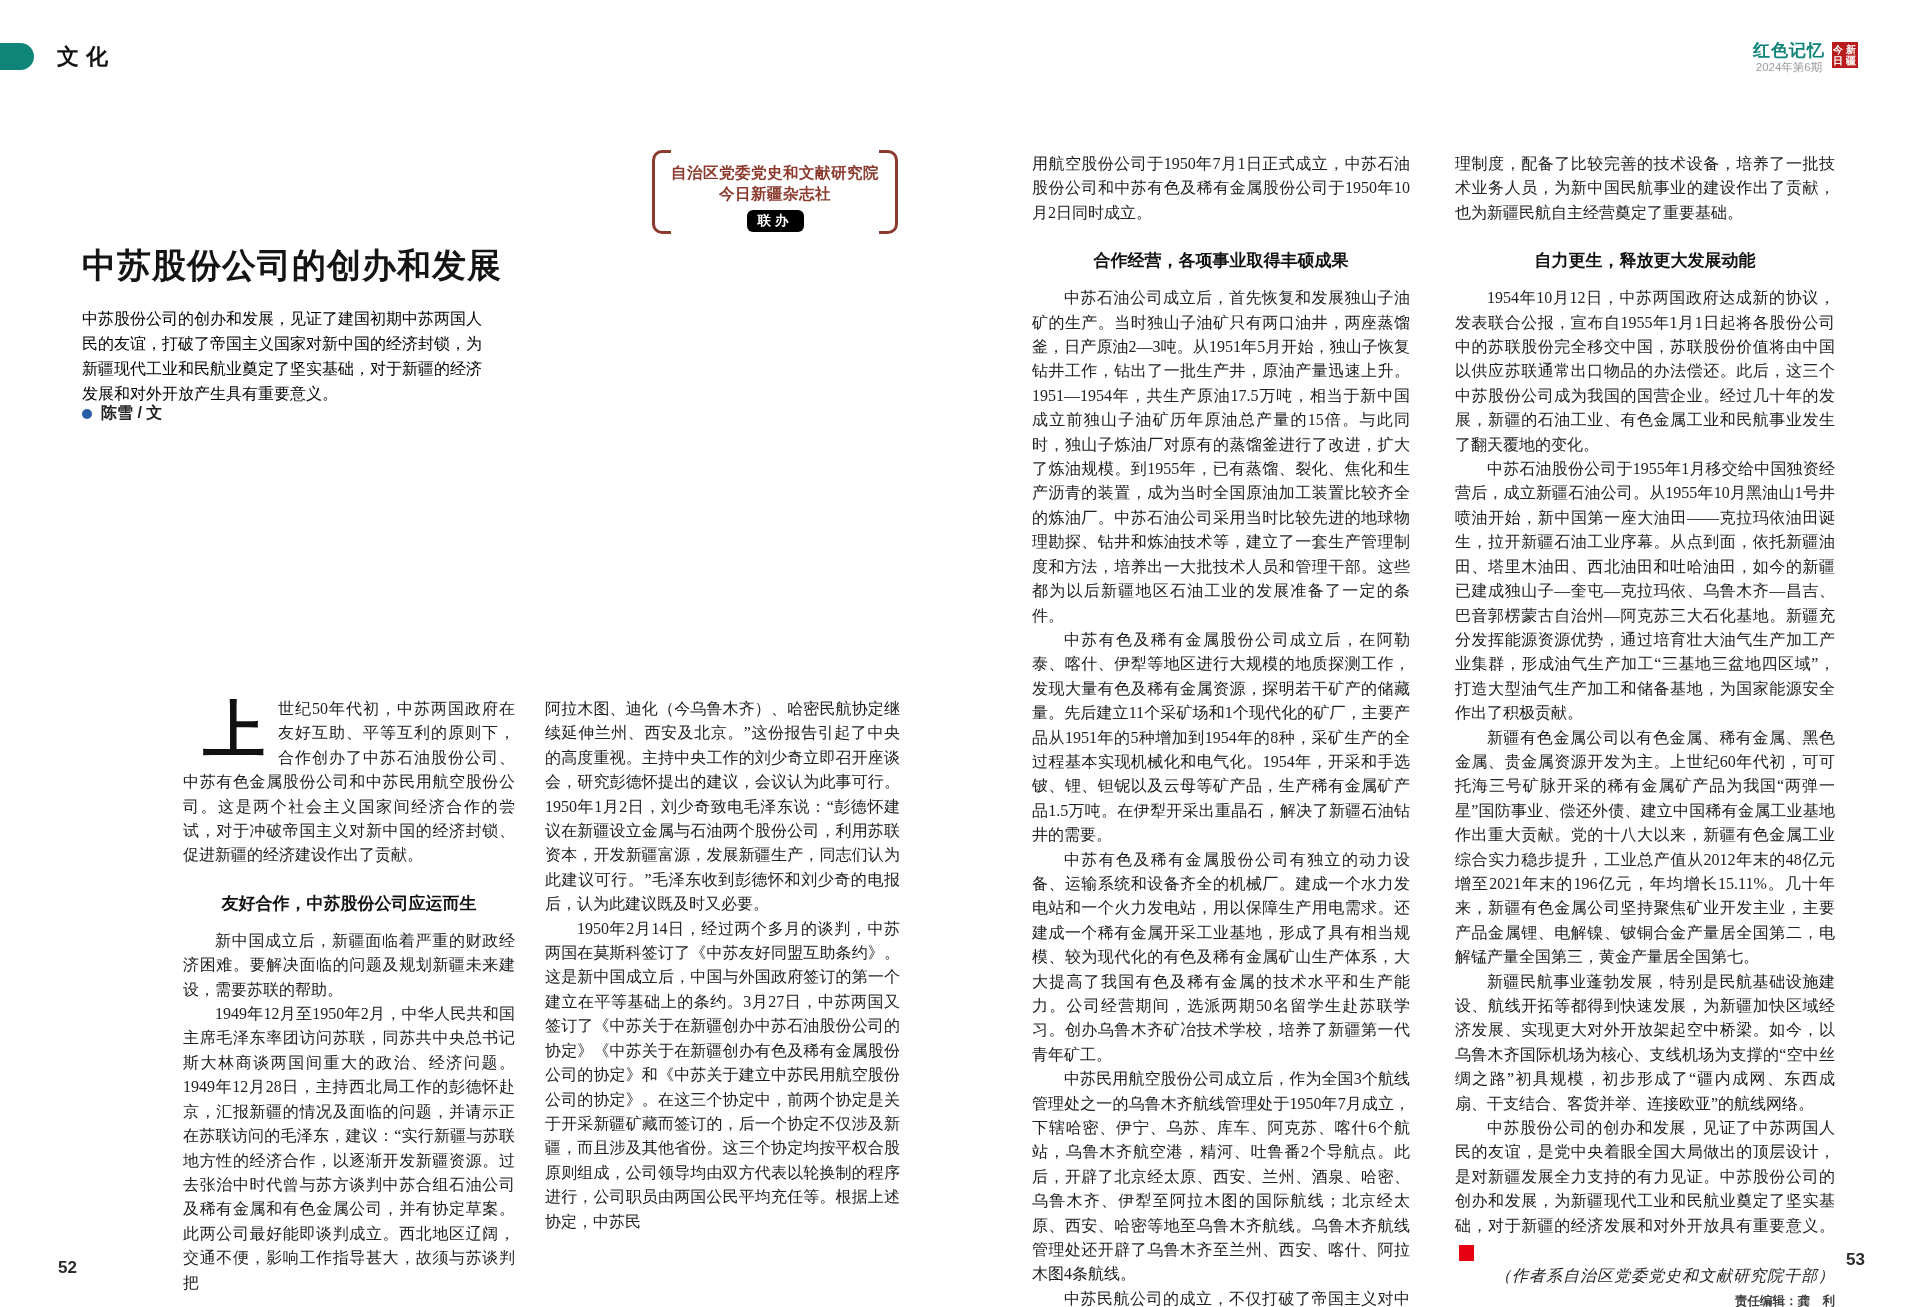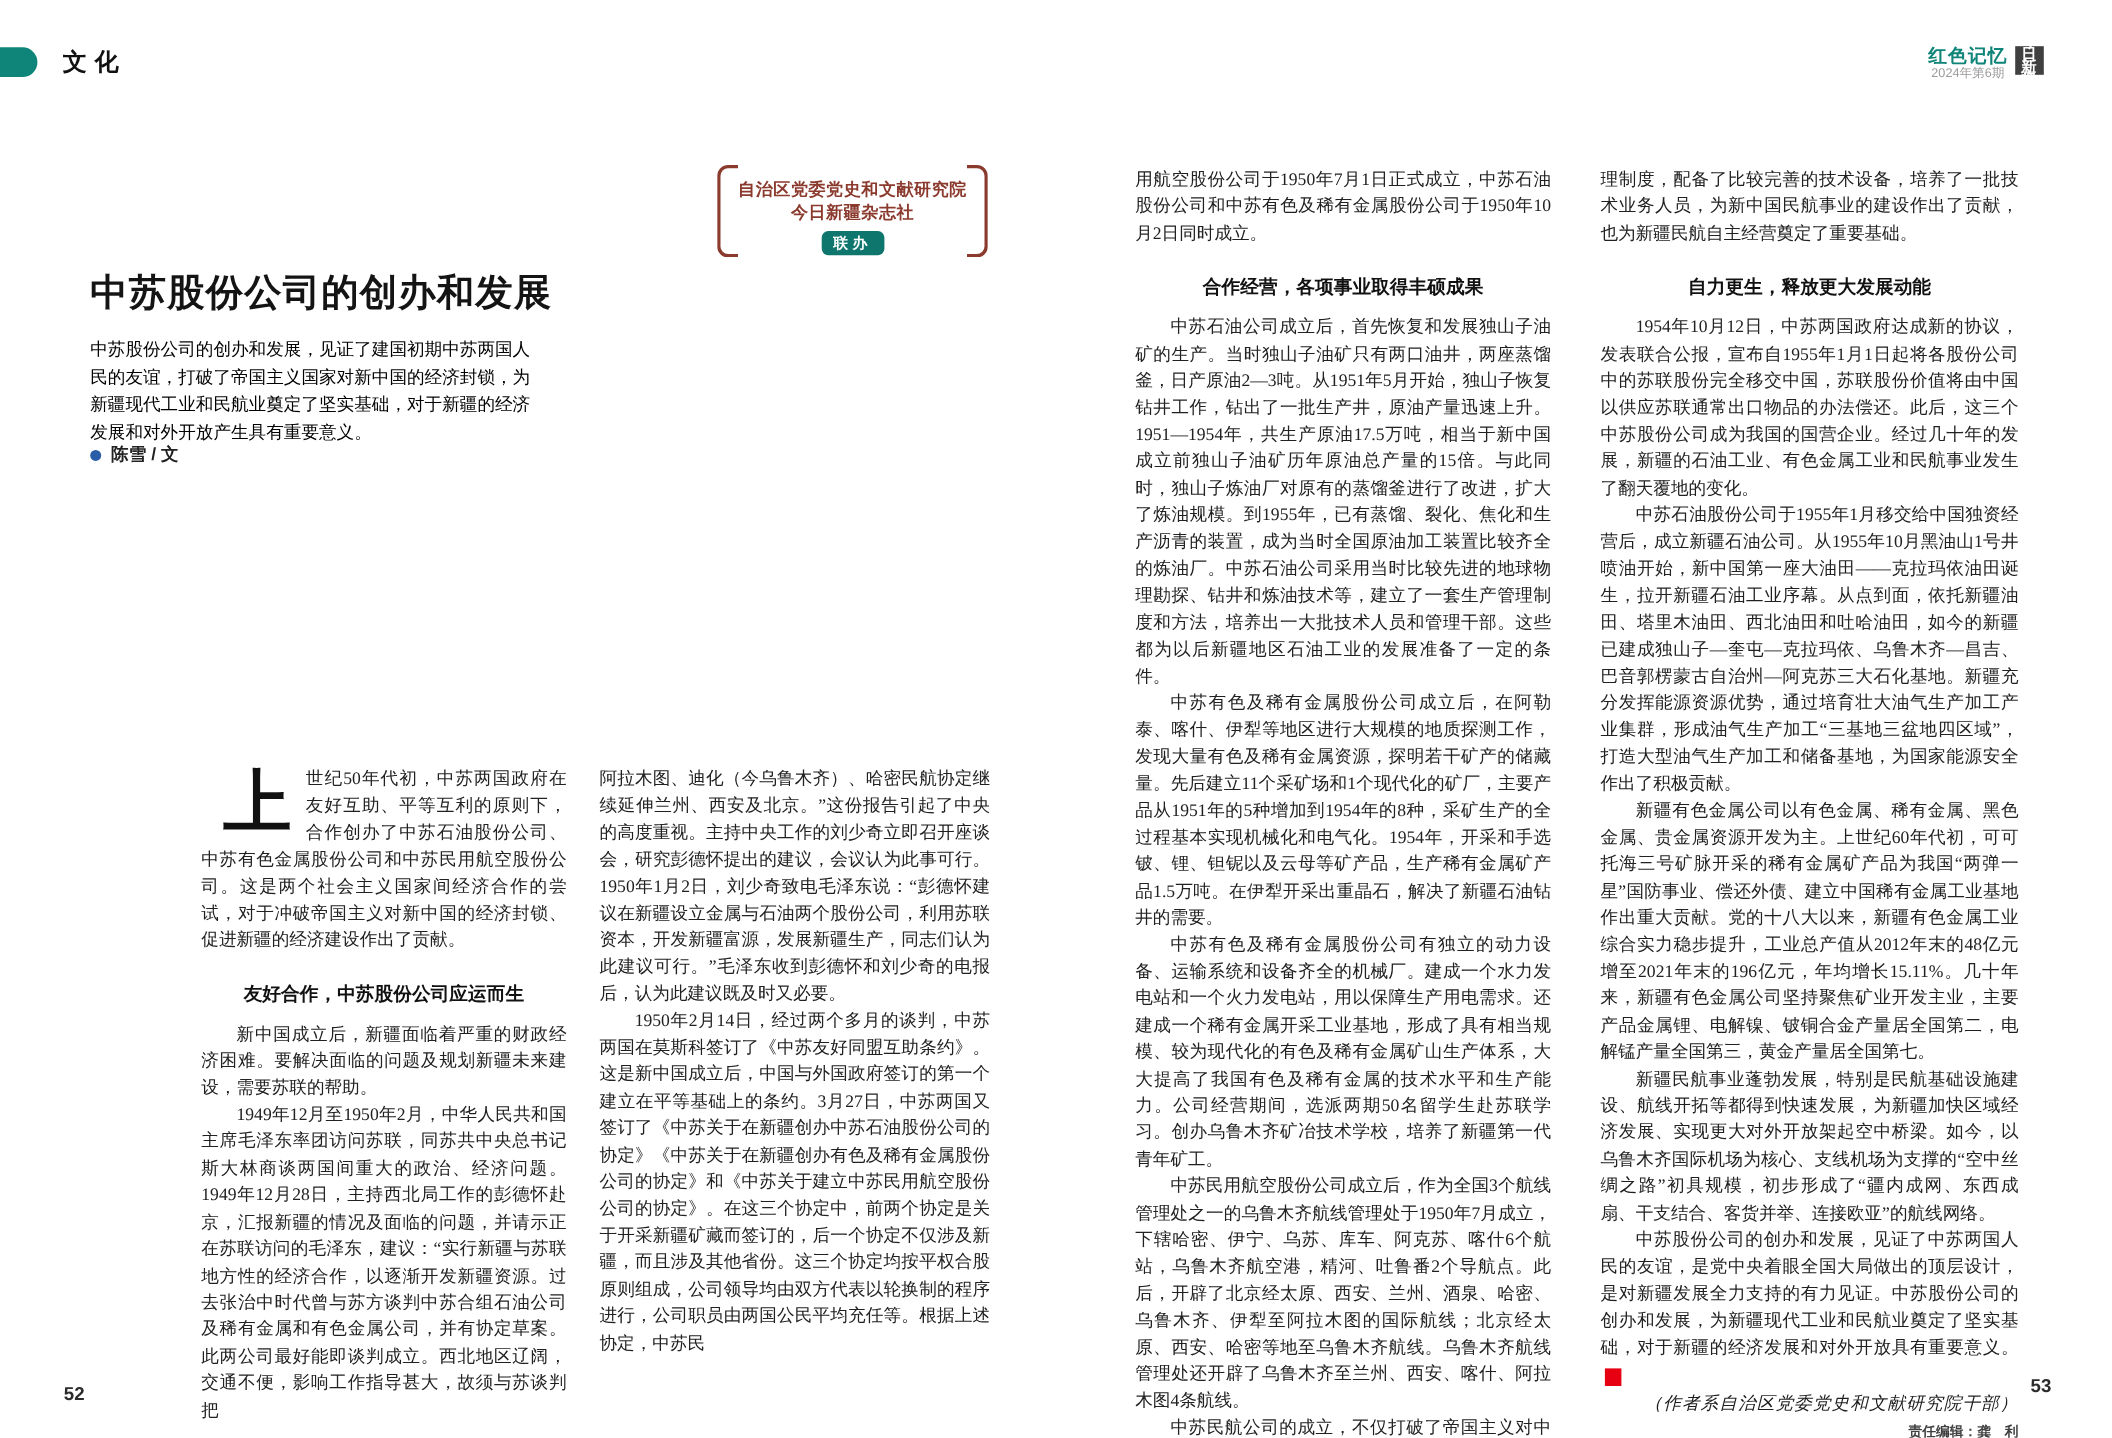--- a/index.html
+++ b/index.html
@@ -11,35 +11,35 @@
   .abs{position:absolute;}
 
   
   .corner-tab{left:0;top:43px;width:34px;height:27px;background:#0F8478;border-radius:0 14px 14px 0;}
   .section-name{left:57px;top:42px;font-family:"Liberation Sans",sans-serif;font-weight:700;
     font-size:22px;letter-spacing:7px;color:#111;}
   .issue-wrap{right:62px;top:42px;text-align:center;display:flex;align-items:flex-start;gap:7px;}
   .issue-text{line-height:1;}
   .issue-title{font-family:"Liberation Sans",sans-serif;font-weight:700;font-size:17px;color:#0F8478;letter-spacing:1px;}
   .issue-no{font-family:"Liberation Sans",sans-serif;font-size:11.5px;color:#9b9b9b;margin-top:3px;}
-  .issue-logo{width:26px;height:26px;background:#404040;color:#fff;display:flex;flex-direction:column;
+  .issue-logo{width:26px;height:26px;background:#b91c1c;color:#fff;display:flex;flex-direction:row;
     align-items:center;justify-content:center;font-family:"Liberation Sans",sans-serif;
-    font-size:14px;font-weight:700;line-height:11px;letter-spacing:1px;}
+    font-size:10px;font-weight:700;line-height:11px;letter-spacing:1px;}
 
   
   .org-badge{left:652px;top:150px;width:246px;height:84px;color:#8B3A2E;
     font-family:"Liberation Sans",sans-serif;text-align:center;}
   .org-badge .bracket{position:absolute;top:0;bottom:0;width:16px;}
   .org-badge .bracket.l{left:0;border-left:3px solid #8B3A2E;border-top:3px solid #8B3A2E;
     border-bottom:3px solid #8B3A2E;border-radius:10px 0 0 10px;}
   .org-badge .bracket.r{right:0;border-right:3px solid #8B3A2E;border-top:3px solid #8B3A2E;
     border-bottom:3px solid #8B3A2E;border-radius:0 10px 10px 0;}
   .org-line{font-weight:700;font-size:15.5px;line-height:21px;letter-spacing:0.5px;}
   .org-line.first{margin-top:12px;}
-  .org-tag{display:inline-block;margin-top:6px;background:#0f766e;color:#fff;font-weight:700;
+  .org-tag{display:inline-block;margin-top:6px;background:#000000;color:#fff;font-weight:700;
     font-size:13.5px;line-height:20px;padding:1px 11px;border-radius:6px;letter-spacing:4px;}
 
   
   .article-title{left:82px;top:243px;font-family:"Liberation Sans",sans-serif;font-weight:700;
     font-size:34px;letter-spacing:1px;color:#141414;}
   .article-abstract{left:82px;top:306px;width:400px;font-family:"Liberation Sans",sans-serif;
     font-size:16px;line-height:25px;color:#000000;text-align:justify;}
   .byline{left:82px;top:403px;display:flex;align-items:center;gap:9px;
     font-family:"Liberation Sans",sans-serif;font-size:16px;font-weight:700;color:#222;}
   .byline .dot{width:10px;height:10px;border-radius:50%;background:#2A5DA8;}

